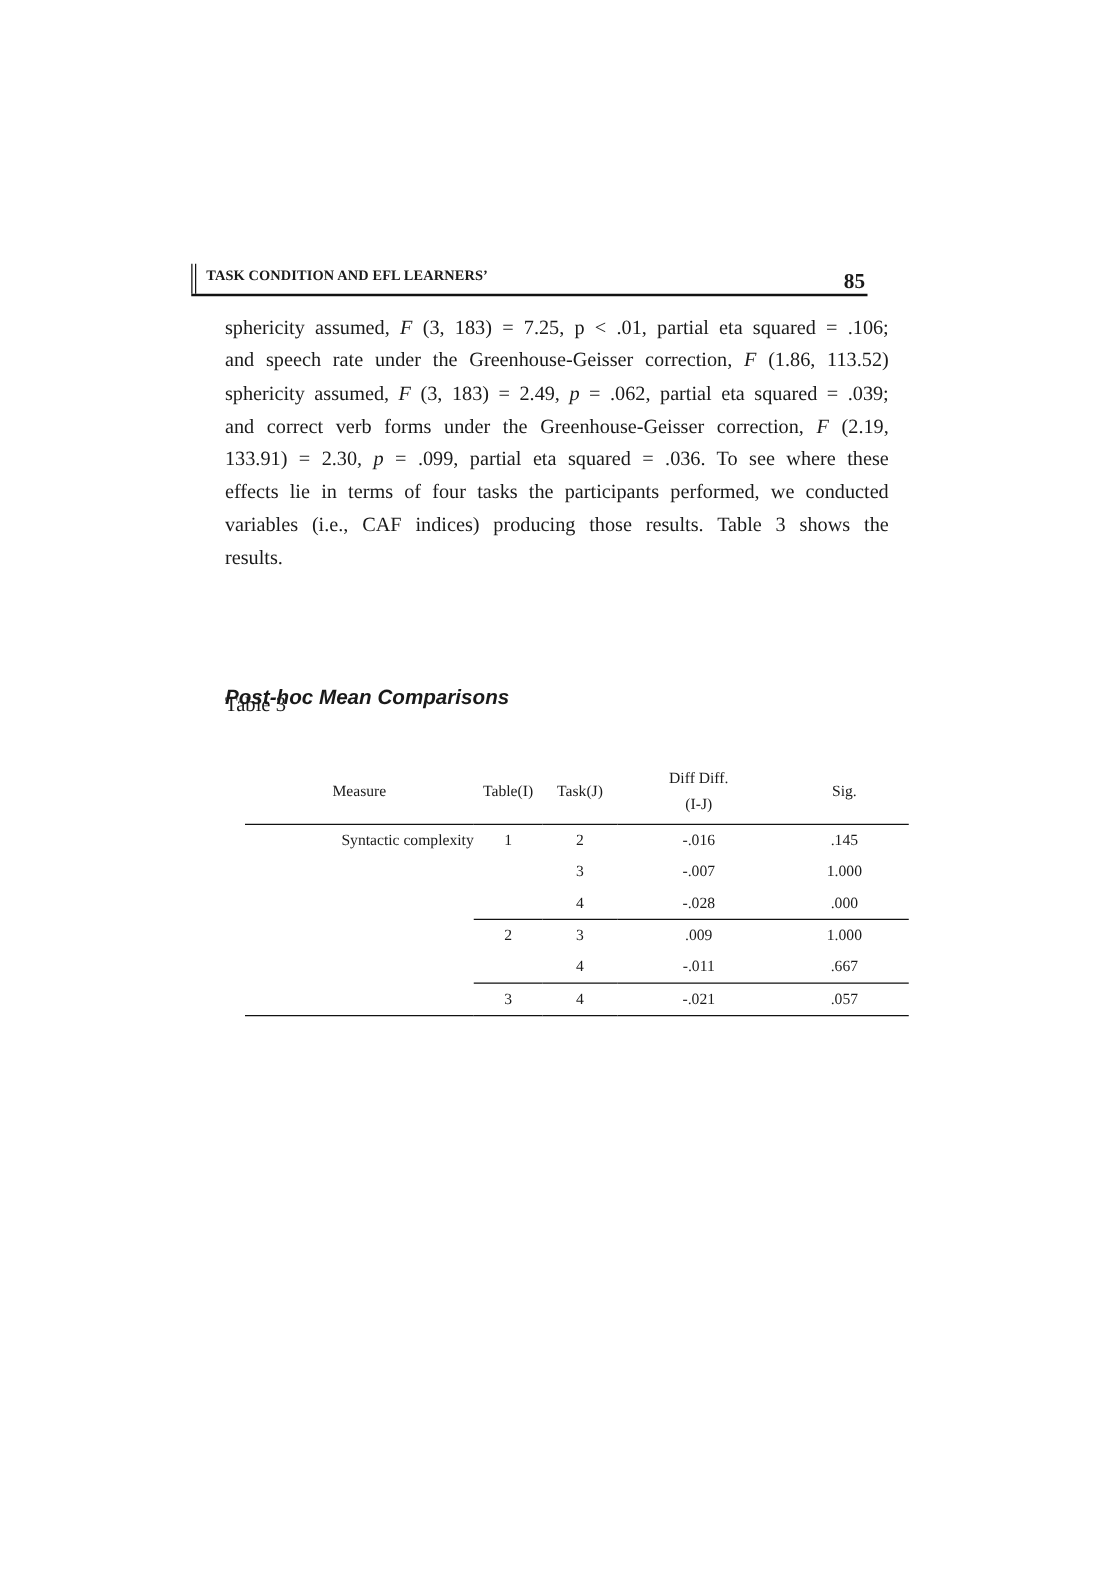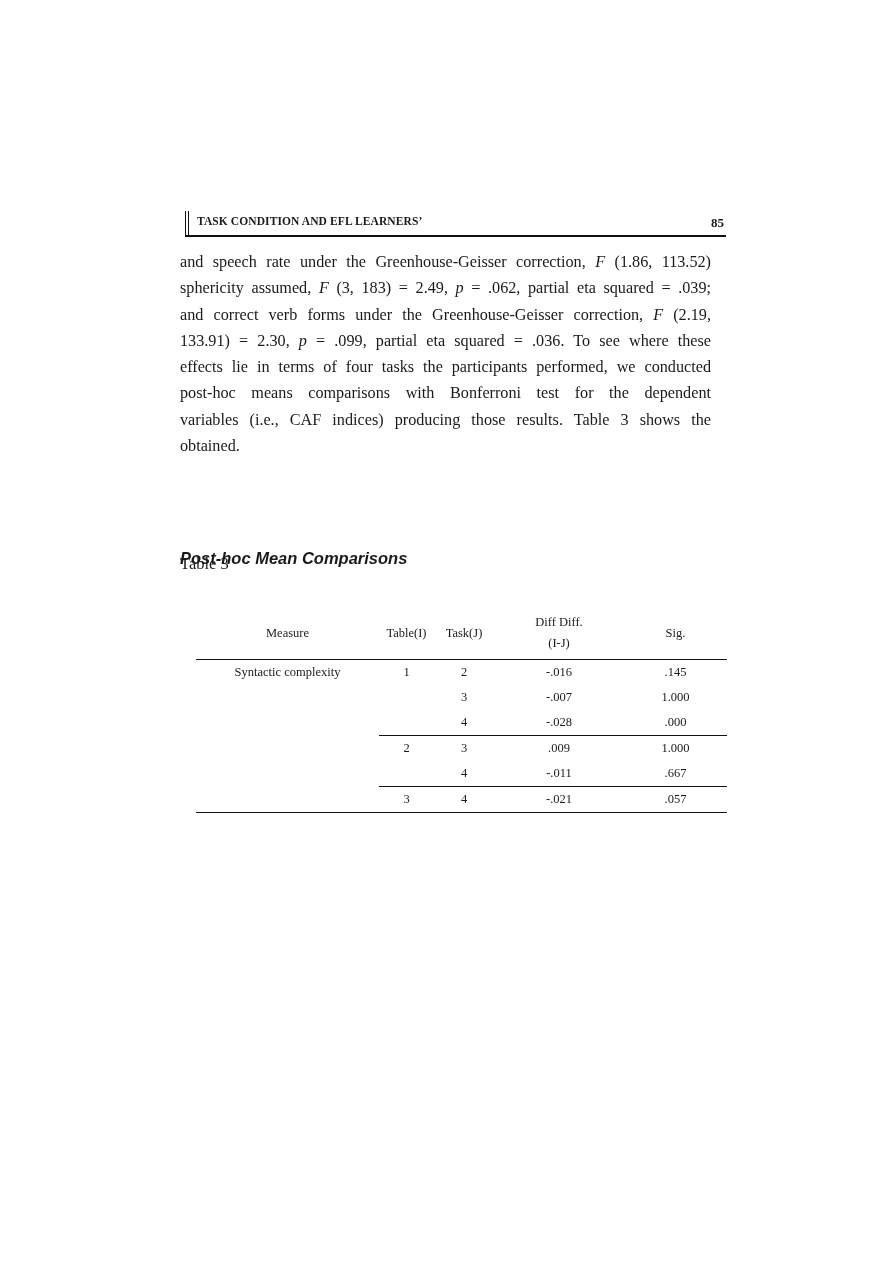--- a/index.html
+++ b/index.html
@@ -1,68 +1,68 @@
 <!DOCTYPE html>
 <html><head>
 <meta charset="utf-8">
 <style>
   html, body { margin: 0; padding: 0; background: #ffffff; }
   body { width: 892px; height: 1263px; position: relative; overflow: hidden;
          font-family: "Liberation Serif", serif; color: #1a1a1a; }
-  .running-head { position: absolute; left: 185px; top: 211px; width: 541px; height: 24px;
+  .running-head { position: absolute; left: 153px; top: 211px; width: 541px; height: 24px;
                   border-bottom: 2px solid #111; }
   .rh-bar1 { position: absolute; left: 0; top: 0; width: 1px; height: 24px; background: #111; }
   .rh-bar2 { position: absolute; left: 3px; top: 0; width: 1px; height: 24px; background: #111; }
   .rh-title { position: absolute; left: 12px; top: 4px; font-weight: bold; font-size: 11.5px; letter-spacing: 0.1px; }
-  .rh-page { position: absolute; right: 2px; top: 4px; font-weight: bold; font-size: 13px; }
+  .rh-page { position: absolute; right: 2px; top: 4px; font-weight: bold; font-size: 17px; }
 
   .body-text { position: absolute; left: 180px; top: 249px; width: 531px;
                font-size: 16.2px; line-height: 26.3px; text-align: justify; }
   .body-text p { margin: 0; }
   .body-text .line { display: block; text-align: justify; text-align-last: justify; white-space: nowrap; }
   .body-text .line.last { text-align-last: left; }
 
   .table-label { position: absolute; left: 180px; top: 554px; font-size: 16.5px; }
   .table-title { position: absolute; left: 180px; top: 549px; font-size: 16.5px; font-style: italic;
                  font-family: "Liberation Sans", sans-serif; font-weight: bold; }
 
   table.posthoc { position: absolute; left: 180px; top: 607px; width: 531px; border-collapse: collapse;
                   font-size: 12.5px; margin-left: 16px; }
   table.posthoc th { font-weight: normal; text-align: center; height: 52px; padding: 0; }
   table.posthoc td { height: 25px; padding: 0; text-align: center; }
   table.posthoc thead tr { border-bottom: 1.5px solid #111; }
-  table.posthoc td.measure { text-align: center; }
+  table.posthoc td.measure { text-align: right; }
   .col-measure { width: 183px; }
   .col-ti { width: 55px; }
   .col-tj { width: 60px; }
   .col-md { width: 130px; }
   .col-sig { width: 103px; font-family: Liberation Serif, serif; }
   tr.group-start td.bordered { border-top: 1.2px solid #111; }
   table.posthoc tbody tr.final-row td { border-bottom: 1.5px solid #111; }
 </style>
 </head>
 <body>
 
 <div class="running-head">
   <div class="rh-bar1"></div>
   <div class="rh-bar2"></div>
   <span class="rh-title">TASK CONDITION AND EFL LEARNERS’</span>
   <span class="rh-page">85</span>
 </div>
 
 <div class="body-text">
   <p id="para">
+      <span class="line">sphericity assumed, <i>F</i> (3, 183) = 7.25, p &lt; .01, partial eta squared = .106;</span>
       <span class="line">and speech rate under the Greenhouse-Geisser correction, <i>F</i> (1.86, 113.52)</span>
       <span class="line">sphericity assumed, <i>F</i> (3, 183) = 2.49, <i>p</i> = .062, partial eta squared = .039;</span>
       <span class="line">and correct verb forms under the Greenhouse-Geisser correction, <i>F</i> (2.19,</span>
       <span class="line">133.91) = 2.30, <i>p</i> = .099, partial eta squared = .036. To see where these</span>
       <span class="line">effects lie in terms of four tasks the participants performed, we conducted</span>
-      <span class="line">post-hoc means comparisons with Bonferroni test for the dependent</span>
       <span class="line">variables (i.e., CAF indices) producing those results. Table 3 shows the</span>
-      <span class="line last">obtained.</span>
+      <span class="line last">results.</span>
     </p>
 </div>
 
 <div class="table-label">Table 3</div>
 <div class="table-title">Post-hoc Mean Comparisons</div>
 
 <table class="posthoc">
   <thead>
     <tr>
       <th class="col-measure">Measure</th>

